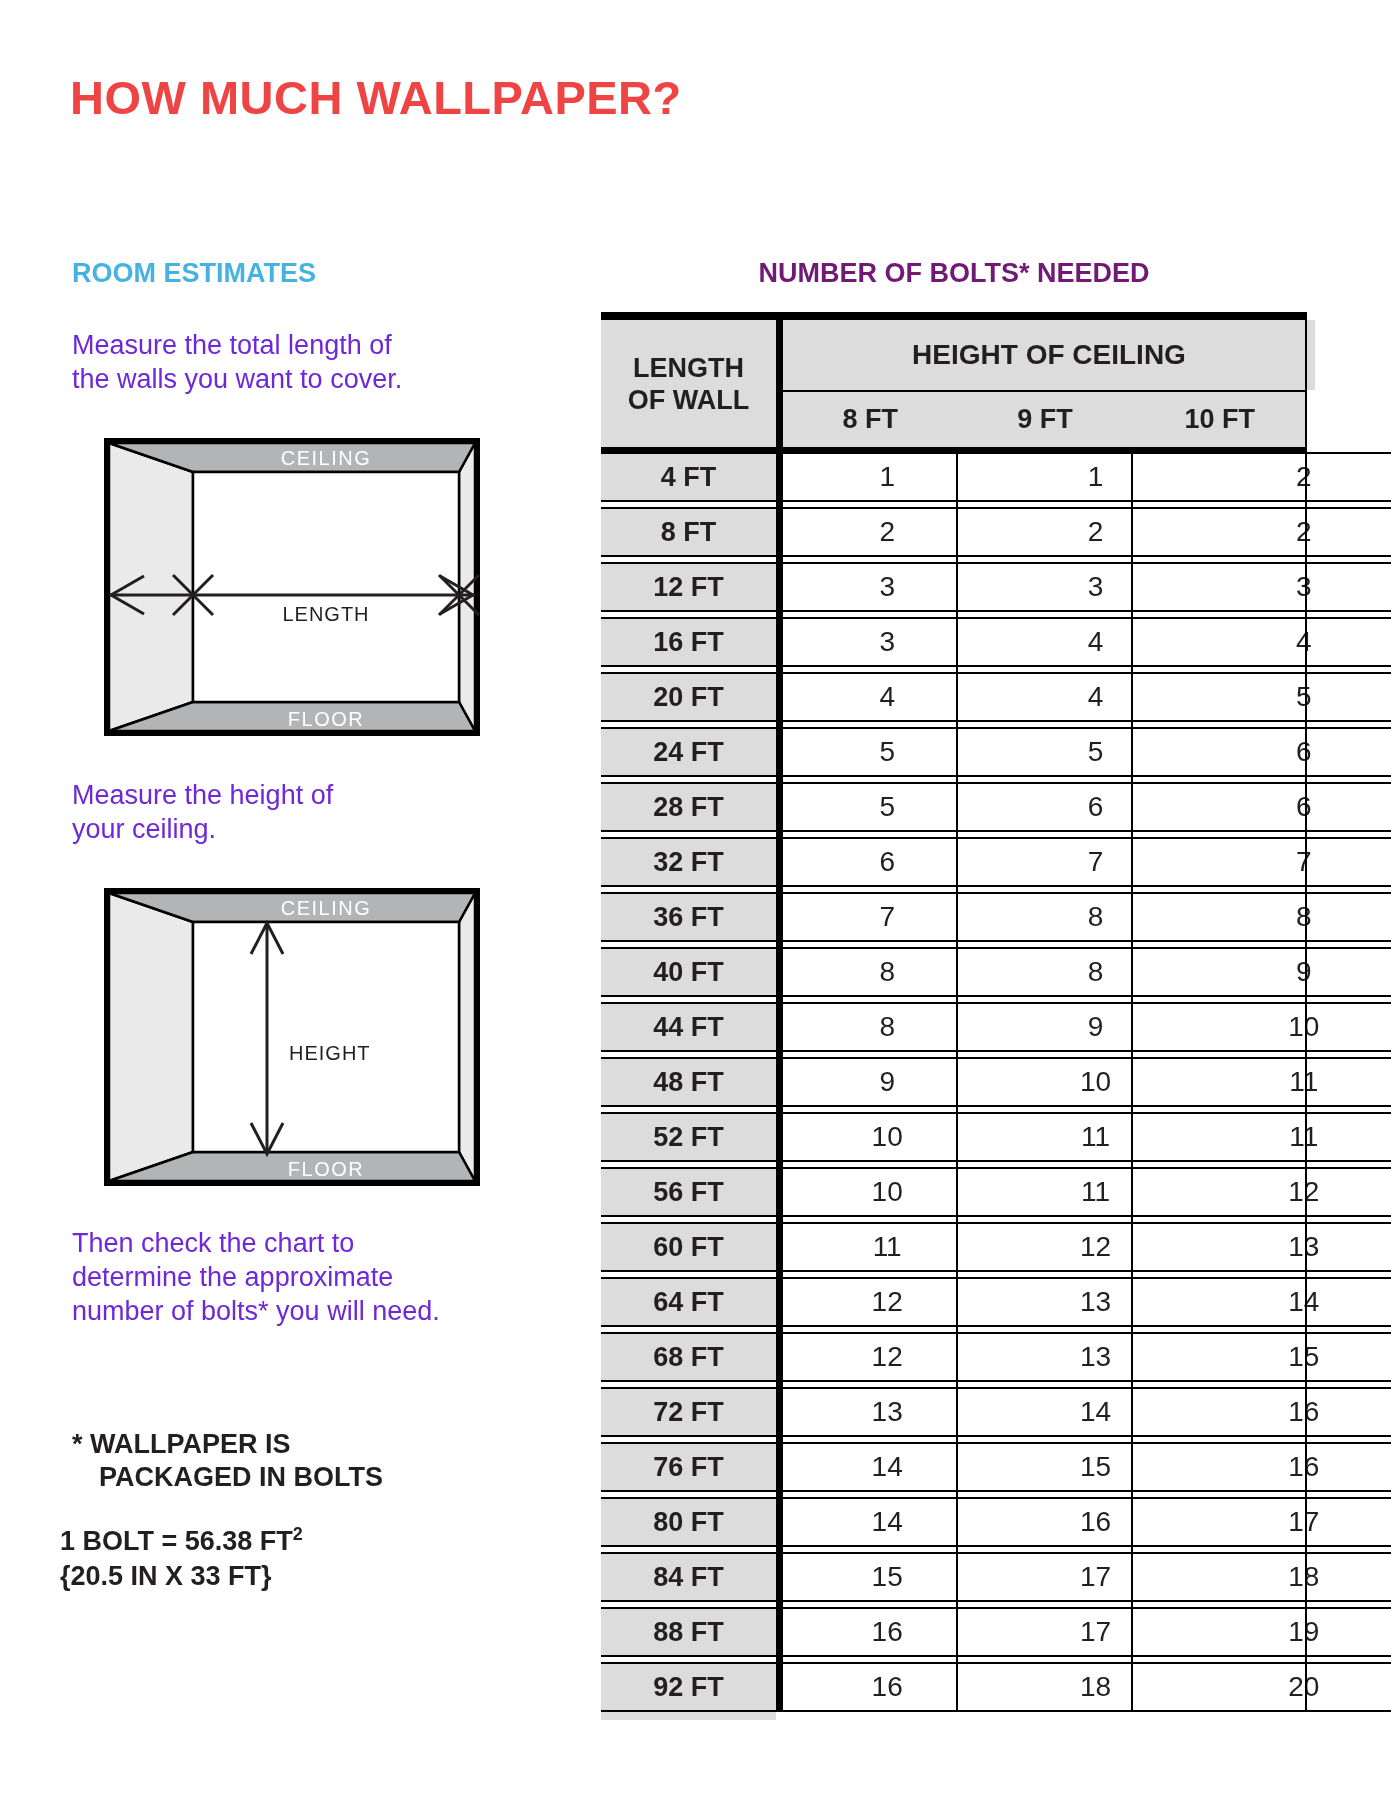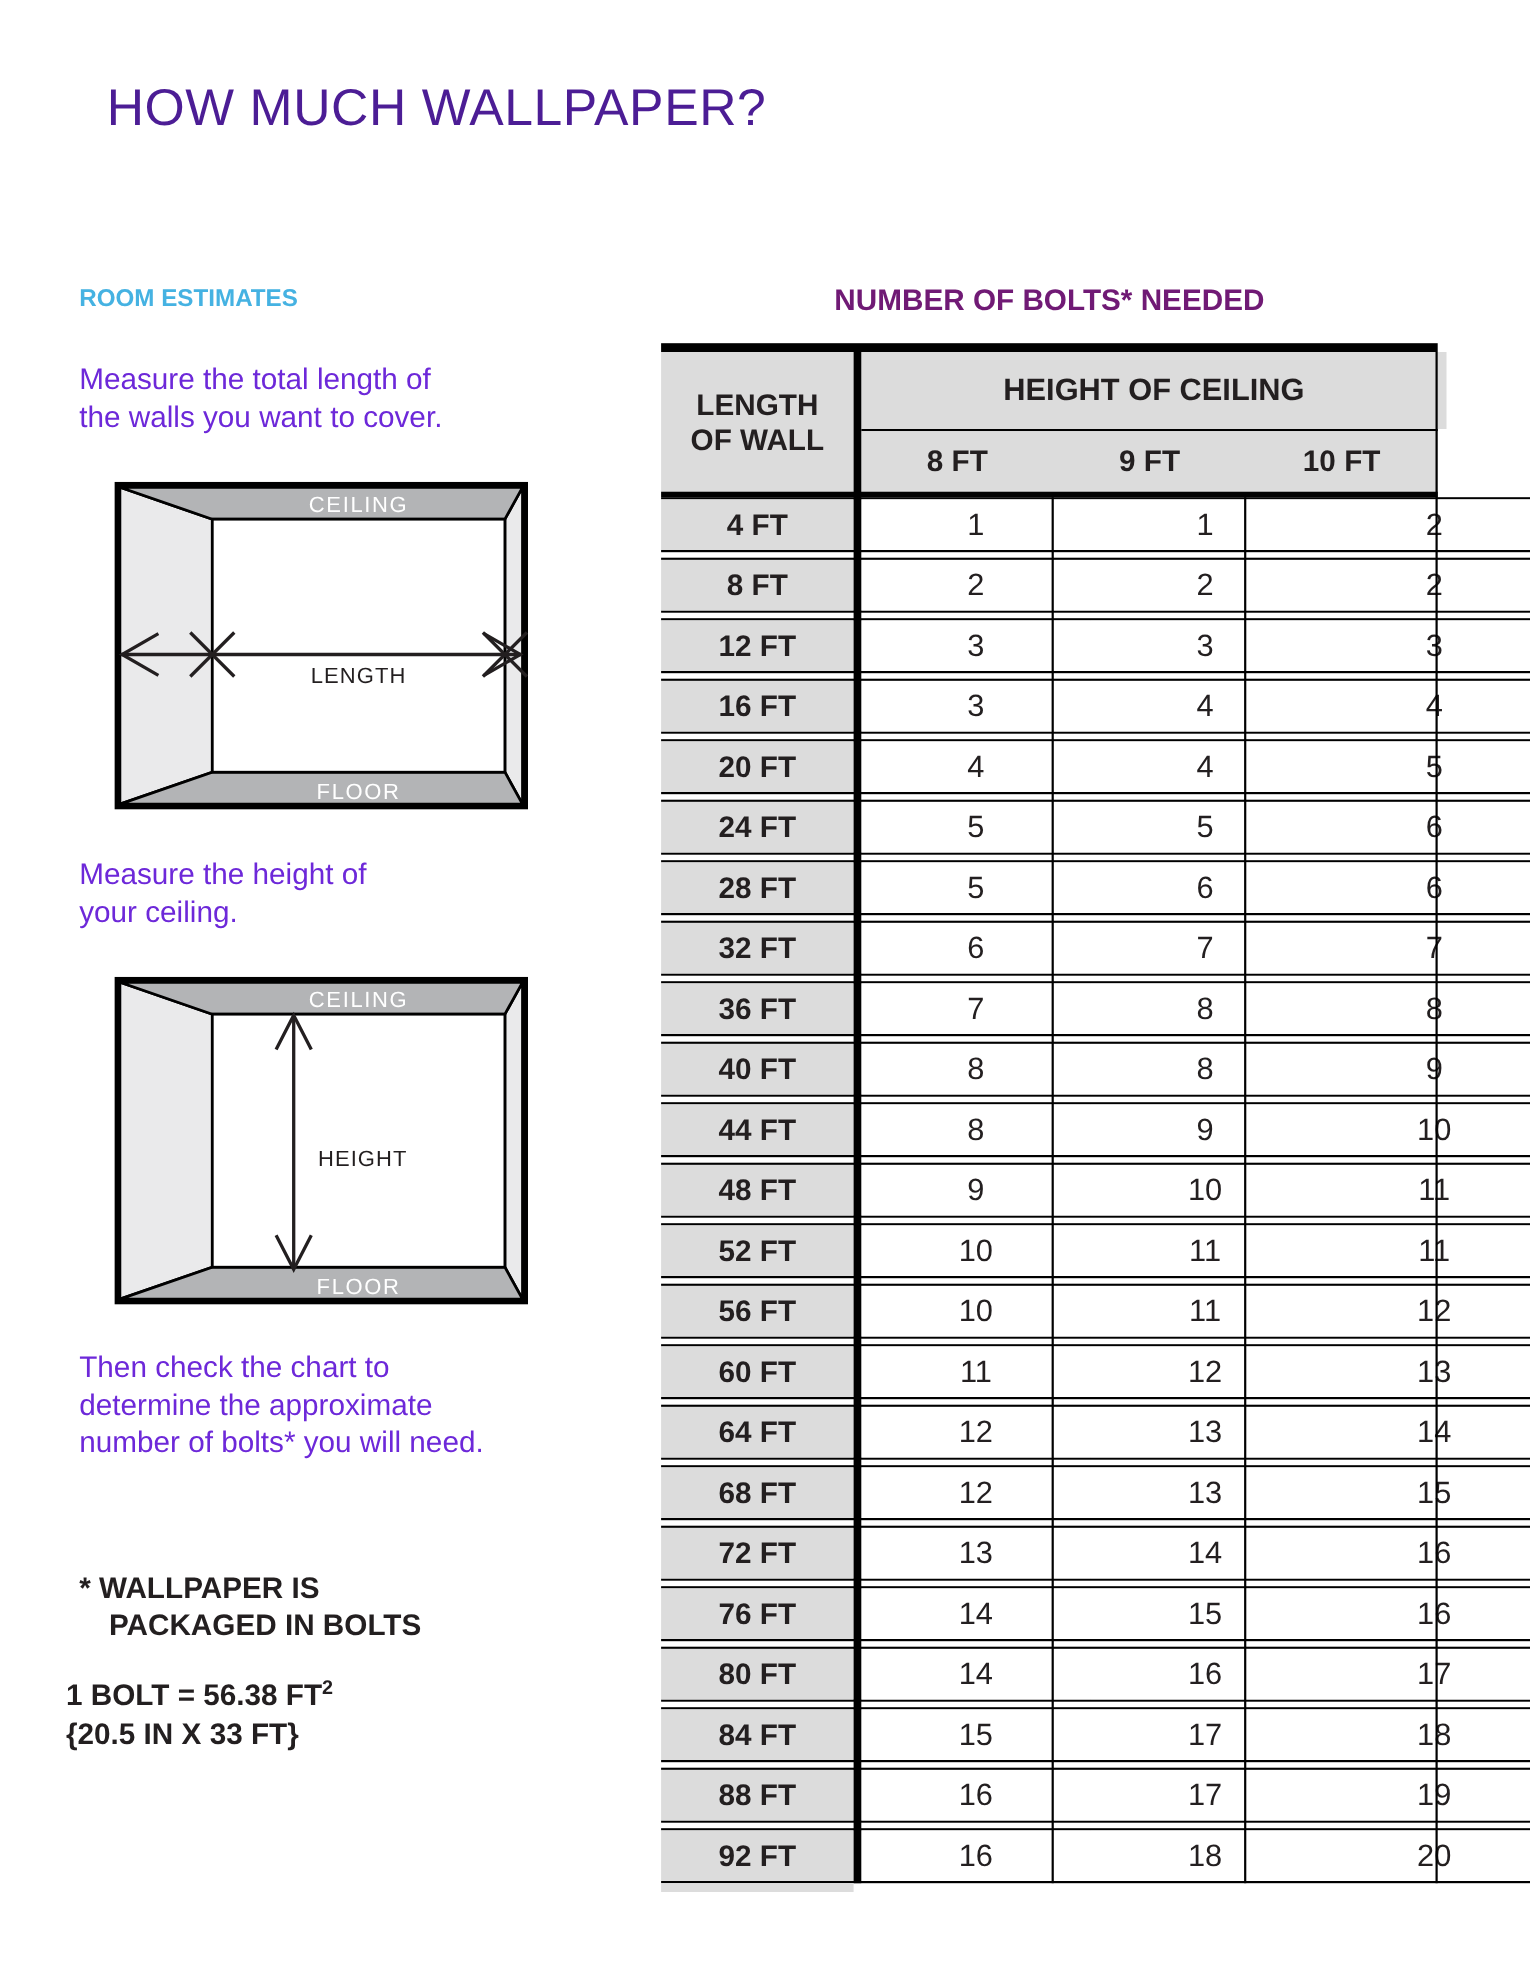--- a/index.html
+++ b/index.html
@@ -3,25 +3,25 @@
 <meta charset="utf-8">
 <style>
   html,body { margin:0; padding:0; background:#ffffff; }
   .page {
     position:relative; width:1391px; height:1800px; background:#ffffff;
     font-family:"Liberation Sans", sans-serif; color:#231f20; overflow:hidden;
   }
   .abs { position:absolute; }
 
   .title {
-    left:70px; top:70px; font-size:47px; font-weight:normal; color:#4c1d95;
-    letter-spacing:0.5px; white-space:nowrap;margin-left:27px;
+    left:70px; top:70px; font-size:47px; font-weight:bold; color:#ef4444;
+    letter-spacing:0.5px; white-space:nowrap;
   }
   .section-heading {
-    font-size:22px; font-weight:bold; color:#45b2e2; white-space:nowrap;
+    font-size:27px; font-weight:bold; color:#45b2e2; white-space:nowrap;
   }
   .body-text { font-size:27px; line-height:34px; color:#6d28d9; }
 
   .footnote { font-size:27px; font-weight:bold; line-height:33px; }
   .footnote .indent { padding-left:27px; }
   .bolt-info { font-size:27px; font-weight:bold; line-height:35px; }
   .bolt-info sup { font-size:18px; vertical-align:super; line-height:0; }
 
   
   .bolts-heading {

